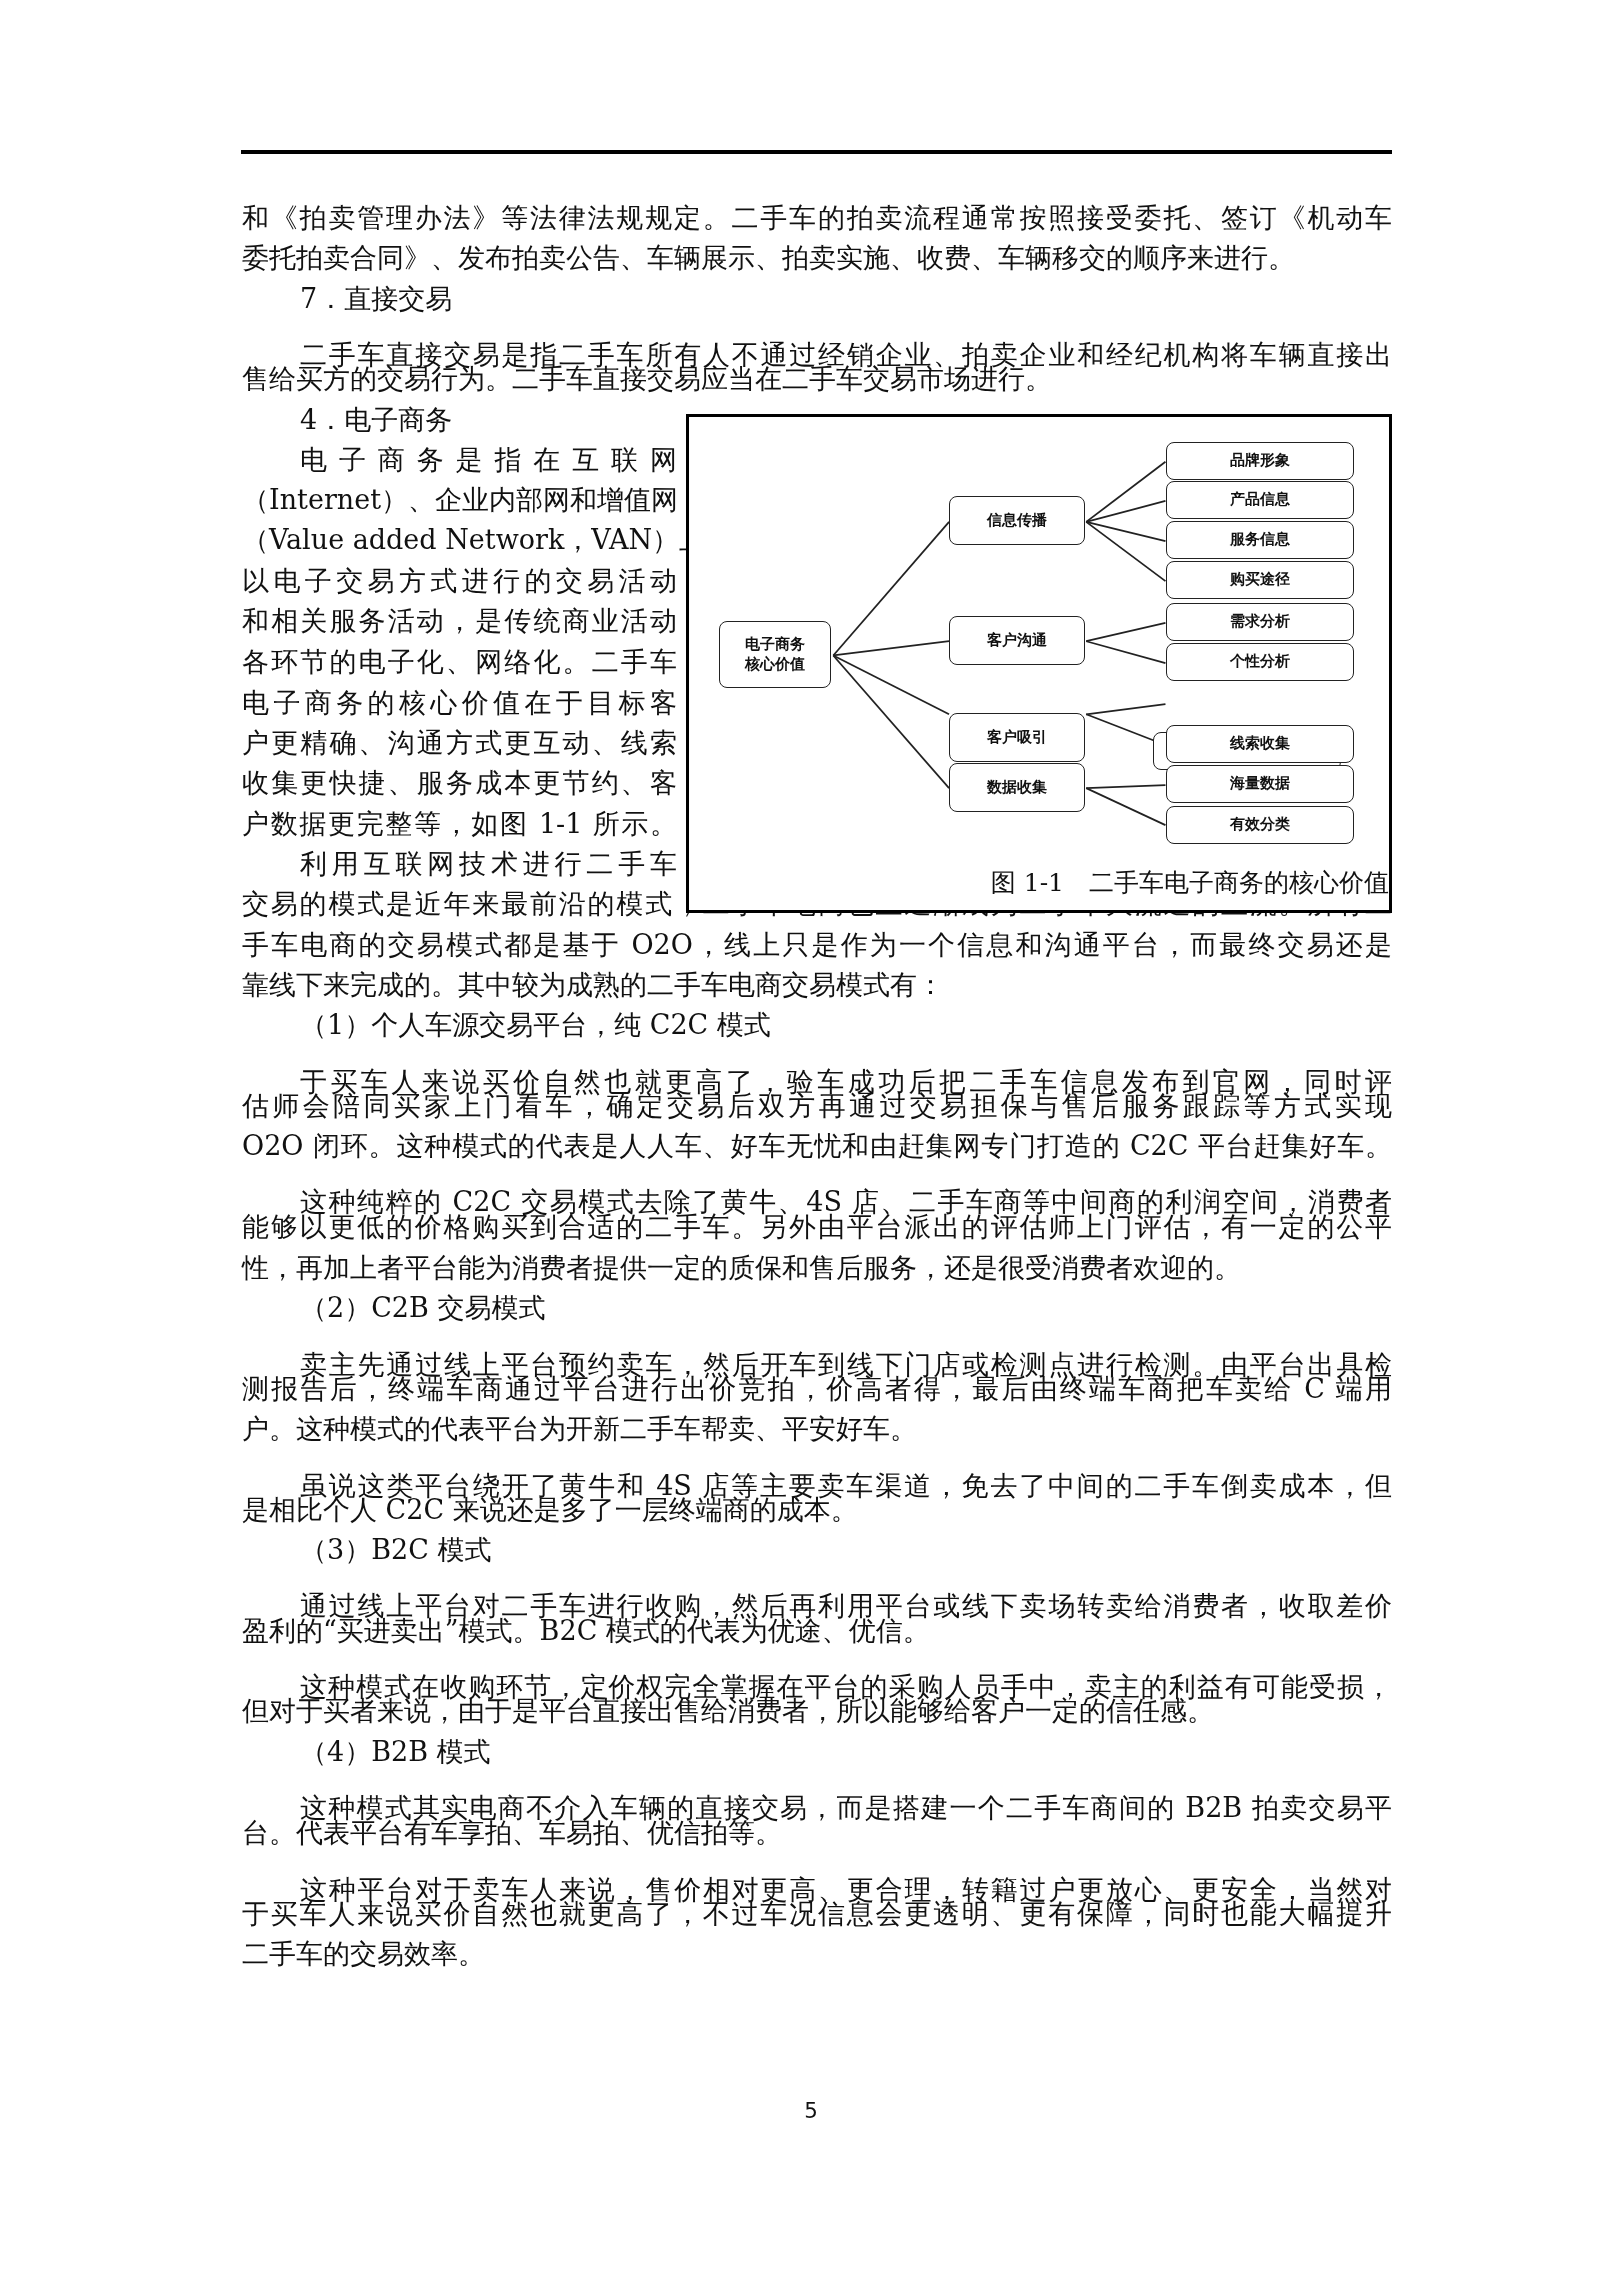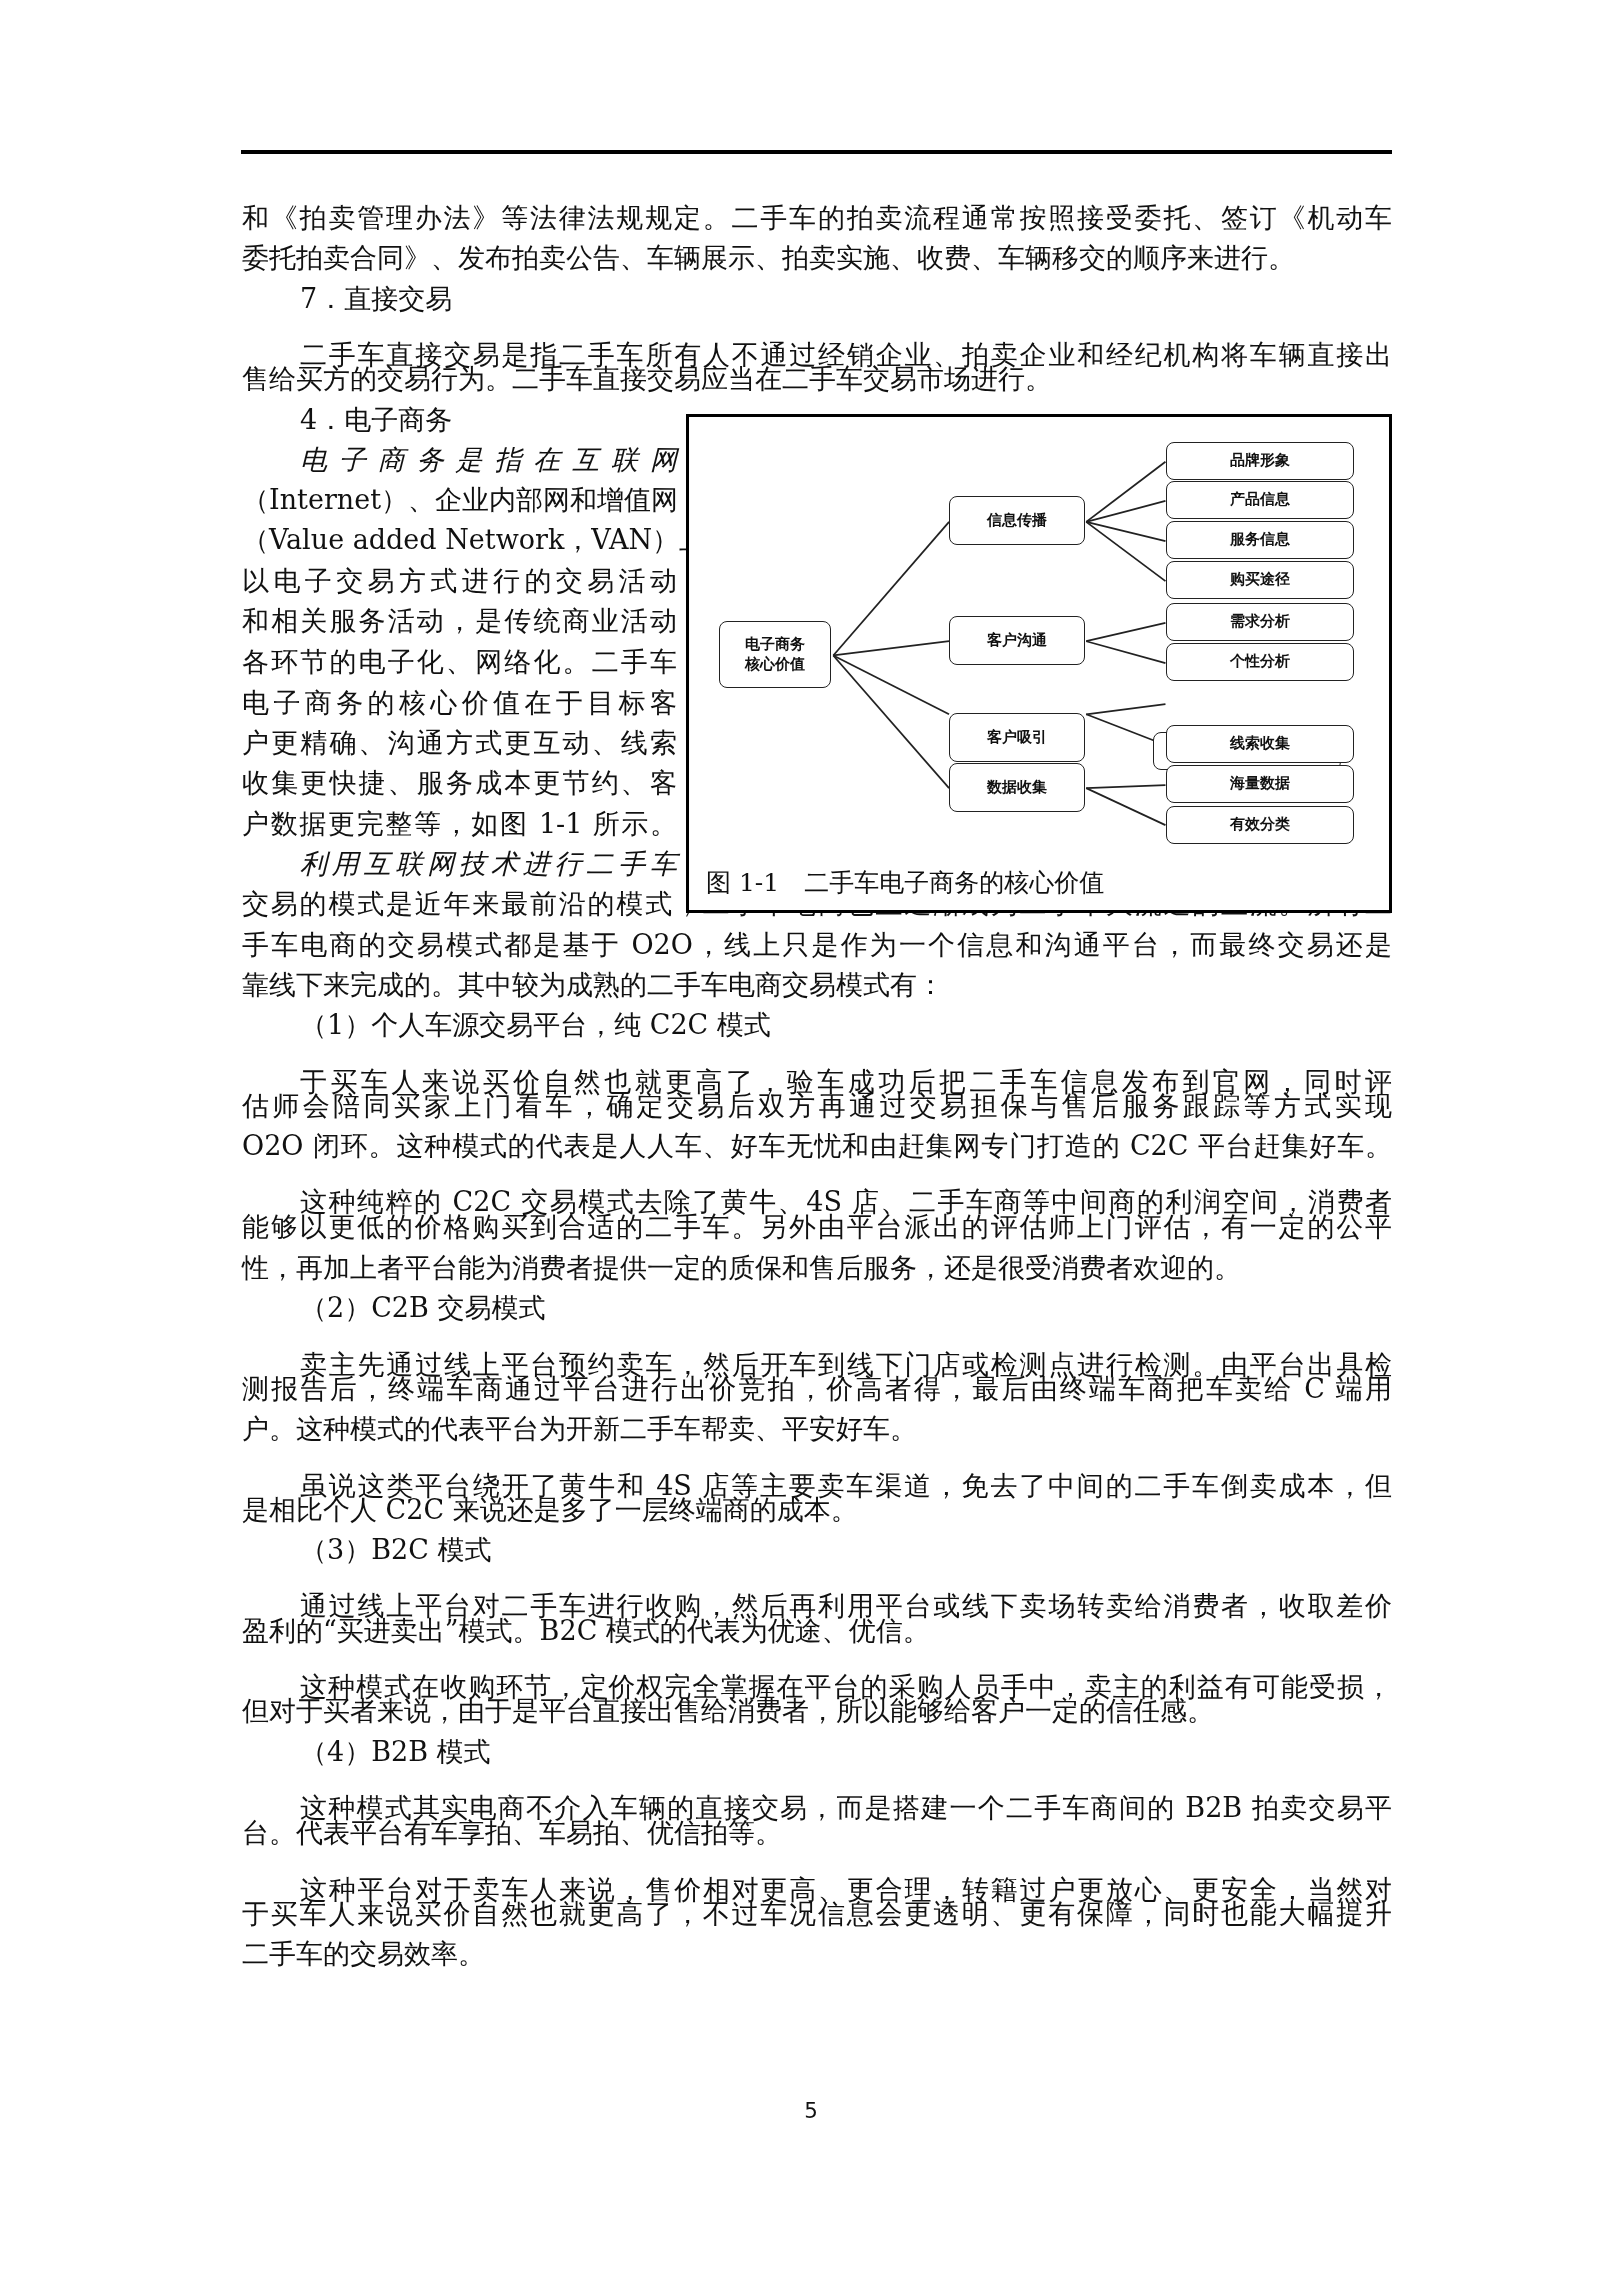--- a/index.html
+++ b/index.html
@@ -6,31 +6,31 @@
   body { width: 1622px; height: 2293px; position: relative; overflow: hidden;
          font-family: "DejaVu Serif", "Liberation Serif", serif; color: #111; }
   .header-rule { position: absolute; left: 241px; top: 150px; width: 1151px; height: 3.6px; background: #000; }
   .line { position: absolute; left: 242px; height: 39px; line-height: 39px; font-size: 27px;
           white-space: nowrap; letter-spacing: 0px; }
   .full { width: 1150px; text-align: justify; text-align-last: justify; }
   .last { text-align: left; }
   .narrow { width: 435px; text-align: justify; text-align-last: justify; }
   .indent { left: 300px; }
   .indent.full { width: 1092px; margin-top: 16px; }
-  .indent.narrow { width: 377px; font-style: italic; }
+  .indent.narrow { width: 377px; }
   .heading { left: 300px; }
   .figure-box { position: absolute; left: 686px; top: 414px; width: 700px; height: 493px;
                 border: 3.6px solid #000; background: #fff; }
   .figure-svg { position: absolute; left: 0; top: 0; }
   .node { position: absolute; border: 1.8px solid #222; border-radius: 8px; background: #fff;
           display: flex; align-items: center; justify-content: center; text-align: center;
           font-family: "DejaVu Sans", "Liberation Sans", sans-serif; font-weight: bold;
           font-size: 15px; color: #111; line-height: 19.6px; }
-  .caption { position: absolute; left: 0; width: 700px; top: 450px; text-align: left;
-             font-size: 25px; line-height: 32px; padding-left: 17px; }
+  .caption { position: absolute; left: 0; width: 700px; top: 450px; text-align: right;
+             font-size: 25px; line-height: 32px; }
   .page-number { position: absolute; left: 0; width: 1622px; top: 2098px; text-align: center;
                  font-family: "DejaVu Sans", "Liberation Sans", sans-serif; font-size: 21.4px; }
 </style>
 </head>
 <body>
 
 <div class="header-rule"></div>
 
 <div>
   <div class="line full" style="top:198px">和《拍卖管理办法》等法律法规规定。二手车的拍卖流程通常按照接受委托、签订《机动车</div>

